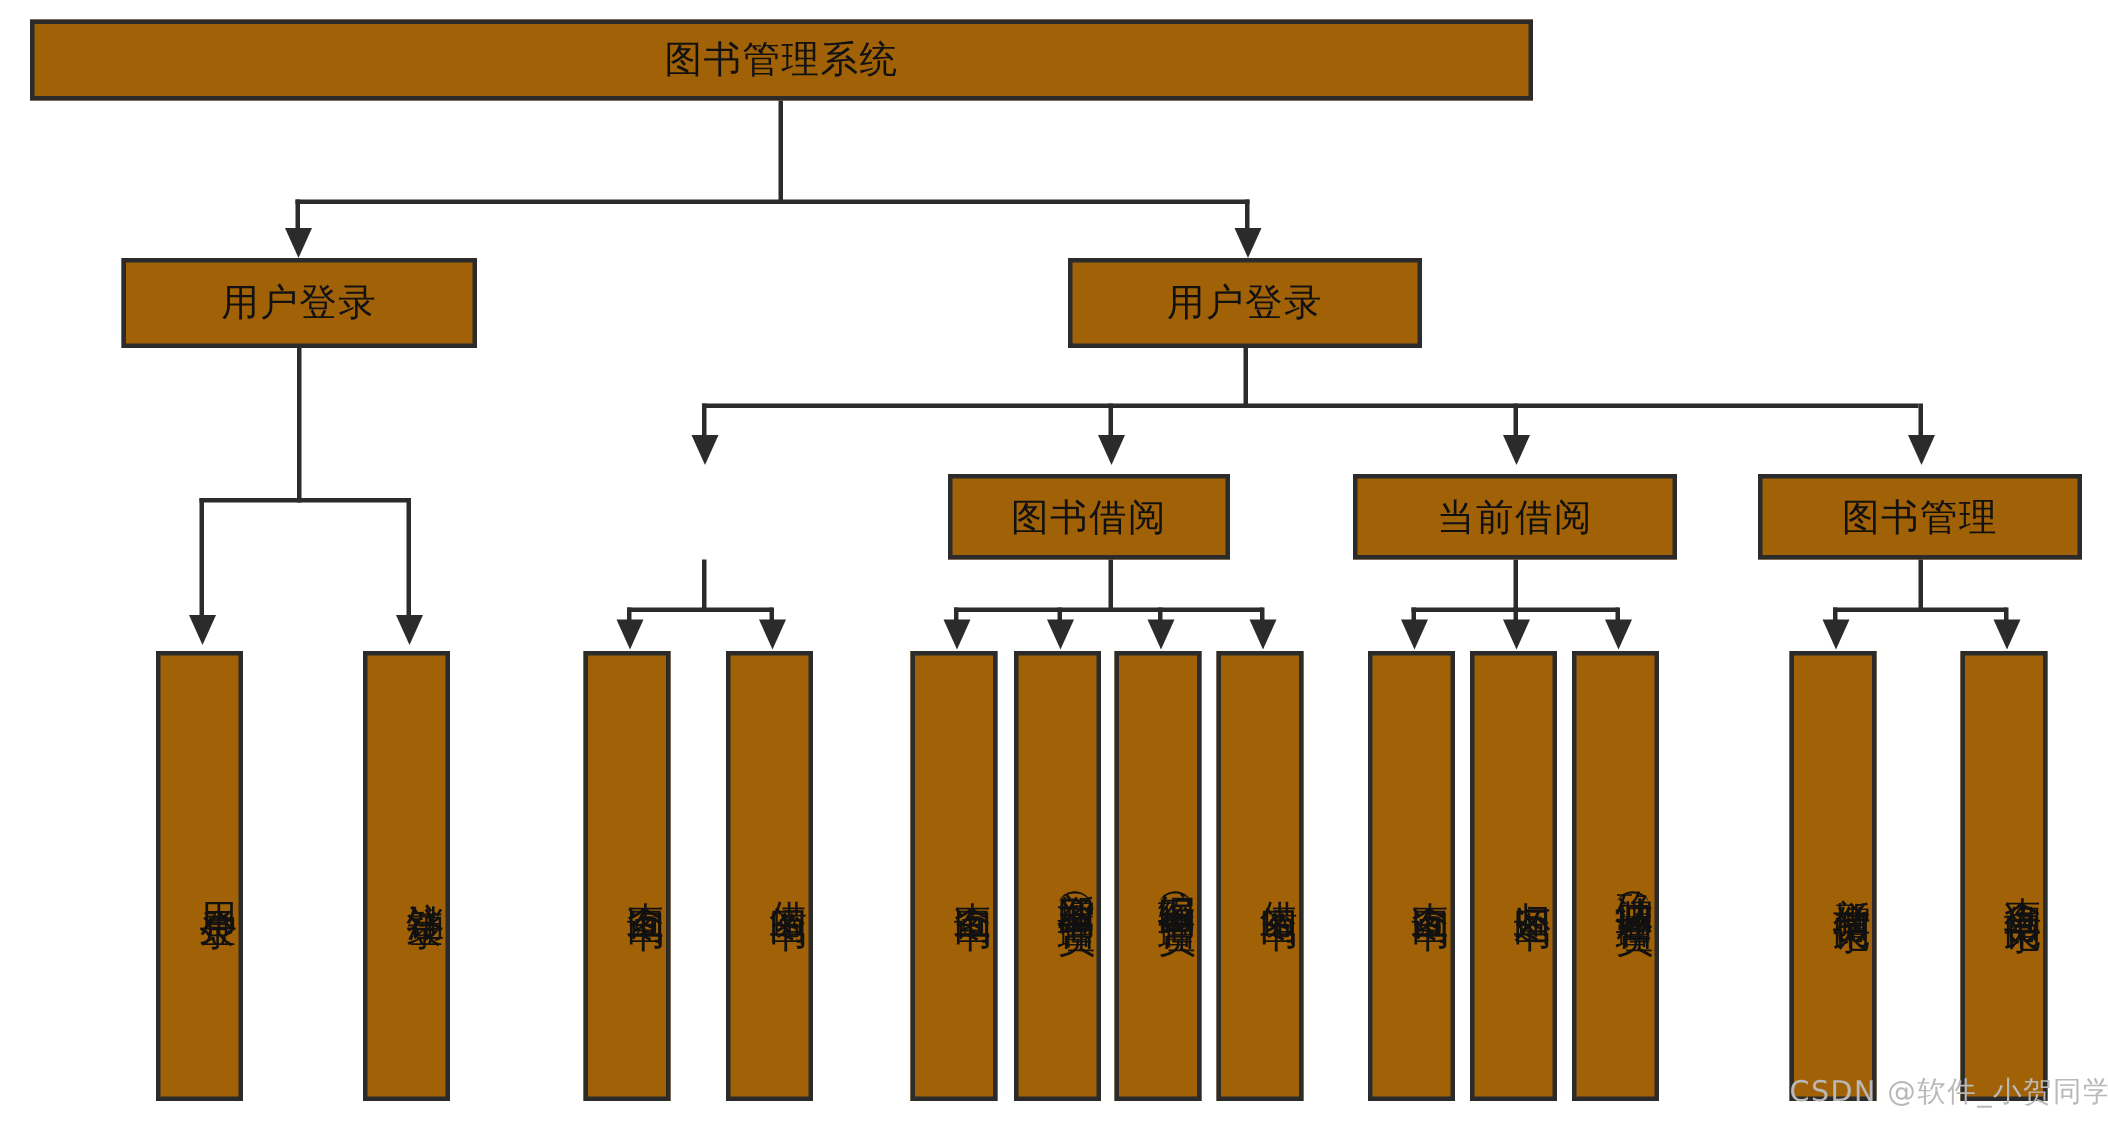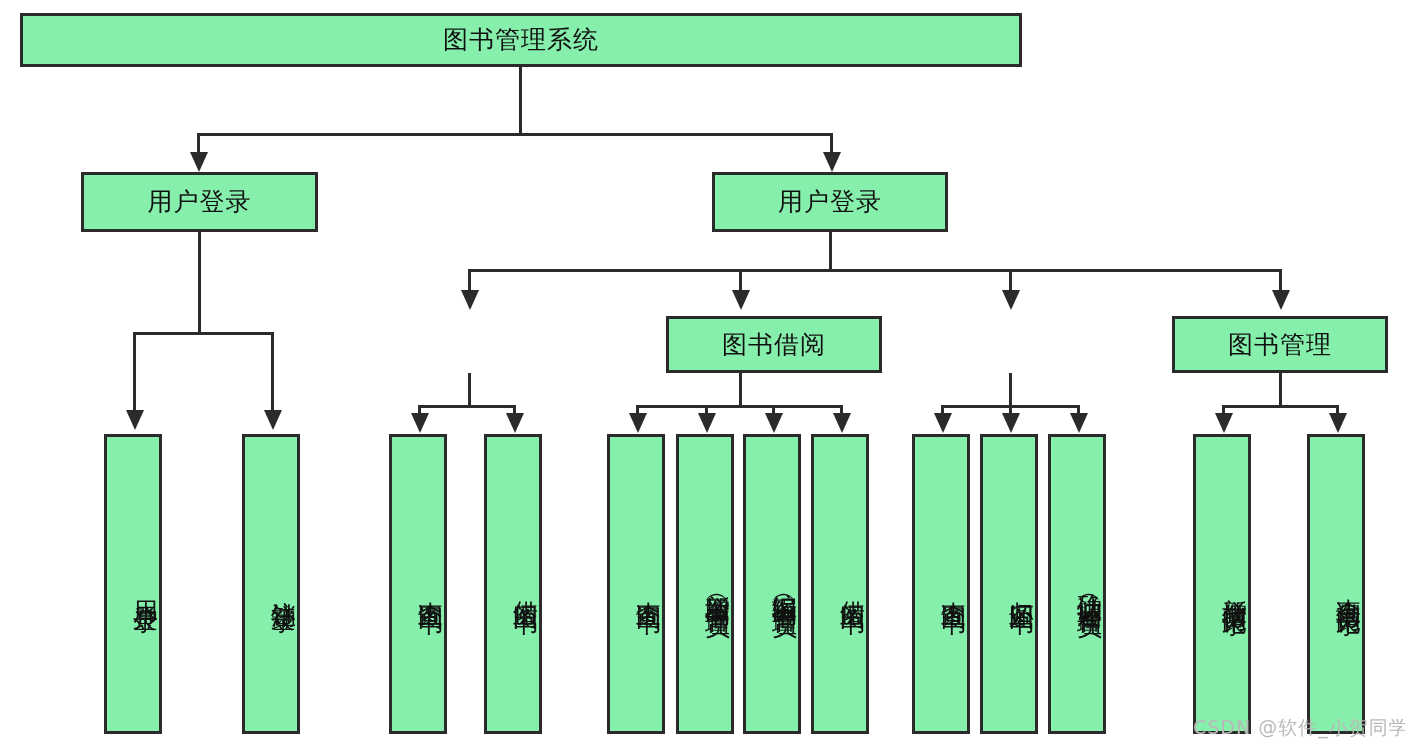--- a/index.html
+++ b/index.html
@@ -14,21 +14,21 @@
     position: relative;
     width: 1405px;
     height: 747px;
     background: #ffffff;
     overflow: hidden;
   }
   .node {
     position: absolute;
     box-sizing: border-box;
     border: 3px solid #2b2b2b;
-    background: #86efac;
+    background: #a16207;
     display: flex;
     align-items: center;
     justify-content: center;
     color: #111111;
     font-family: "DejaVu Sans", "Liberation Sans", sans-serif;
   }
   .node.horizontal {
     font-size: 25px;
     letter-spacing: 1px;
     line-height: 1.1;
@@ -130,22 +130,23 @@
   <div class="edge v" style="left:1336px; top:405px; height:12px;"></div>
   <div class="arrow" style="left:1329px; top:413px;"></div>
 
   <div class="node horizontal" style="left:20px; top:13px; width:1002px; height:54px;">图书管理系统</div>
 
   <div class="node horizontal" style="left:81px; top:172px; width:237px; height:60px;">用户登录</div>
 
   <div class="node horizontal" style="left:712px; top:172px; width:236px; height:60px;">用户登录</div>
 
 
-  <div class="node horizontal" style="left:632px; top:316px; width:216px; height:57px;margin-left:34px;">图书借阅</div>
+  <div class="node horizontal" style="left:632px; top:316px; width:188px; height:57px;">图书借阅</div>
 
+  <div class="node horizontal" style="left:902px; top:316px; width:216px; height:57px;">当前借阅</div>
 
   <div class="node horizontal" style="left:1172px; top:316px; width:216px; height:57px;">图书管理</div>
 
   <div class="node vertical" style="left:104px; top:434px; width:58px; height:300px;">用户登录</div>
 
   <div class="node vertical" style="left:242px; top:434px; width:58px; height:300px;">注销登录</div>
 
   <div class="node vertical" style="left:389px; top:434px; width:58px; height:300px;">查询图书</div>
 
   <div class="node vertical" style="left:484px; top:434px; width:58px; height:300px;">借阅图书</div>

